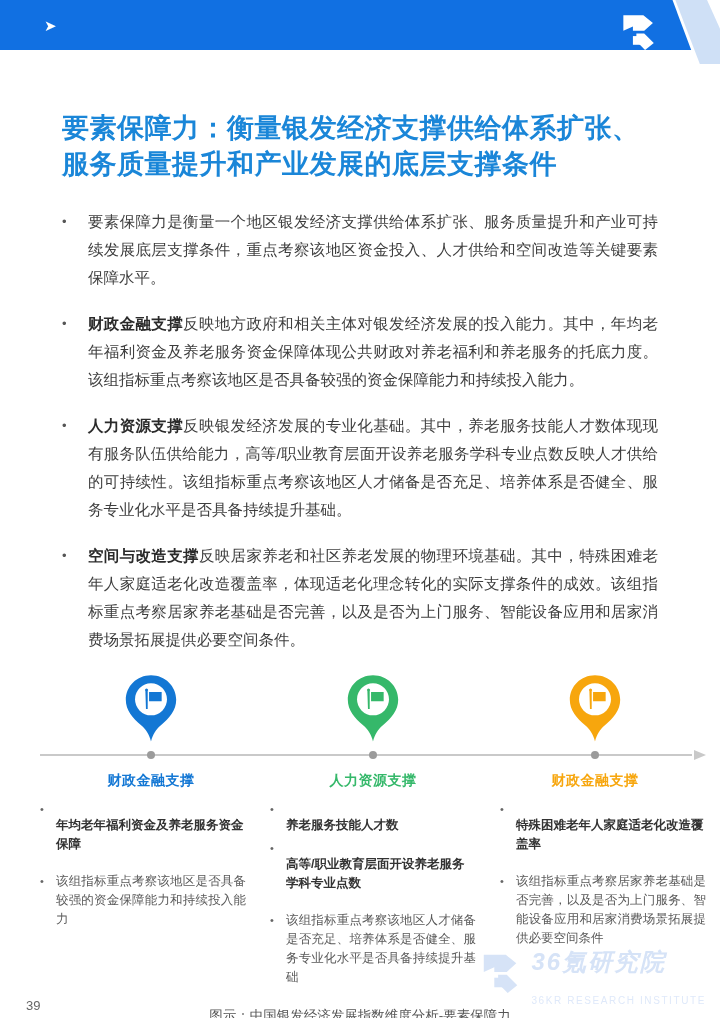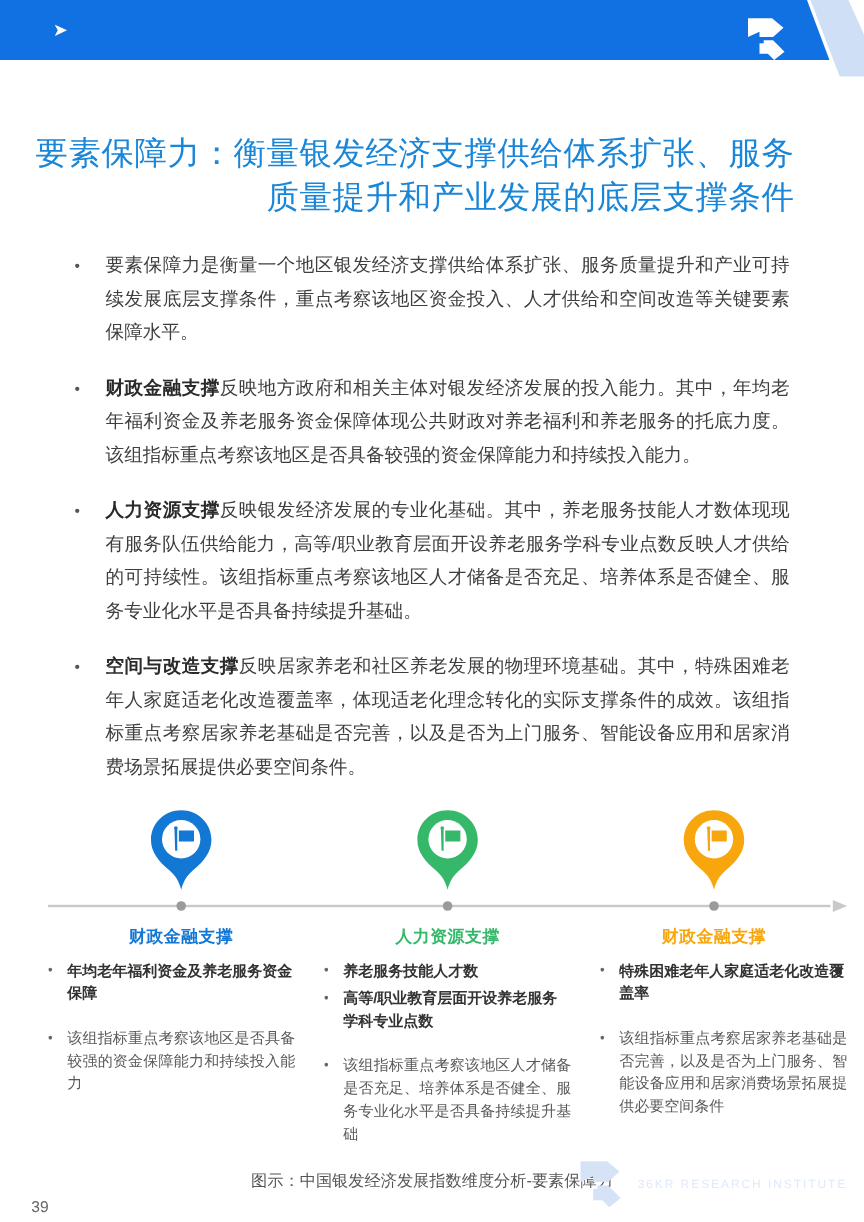--- a/index.html
+++ b/index.html
@@ -20,22 +20,22 @@
   }
   .header-inner{
     position:absolute;left:0;top:0;width:720px;height:50px;
     display:flex;align-items:center;padding-left:44px;box-sizing:border-box;color:#fff;
   }
   .header-chevron{font-size:15px;margin-right:16px;line-height:1;}
   .header-title{font-size:17px;font-weight:bold;letter-spacing:.5px;}
   .header-logo{position:absolute;top:10px;left:619px;width:40px;height:40px;}
   
   .page-title{
-    margin:44px 58px 0 28px;color:#1a86d8;font-weight:normal;
-    font-size:27px;line-height:36px;letter-spacing:.5px;text-align:right;
+    margin:44px 58px 0 62px;color:#1a86d8;font-weight:bold;
+    font-size:27px;line-height:36px;letter-spacing:.5px;
   }
   
   .bullets{margin:26px 62px 0 62px;}
   .bullet{display:flex;margin-bottom:18px;}
   .bullet-marker{width:26px;flex:none;color:#555;font-size:13px;line-height:28px;}
   .bullet-body{flex:1;font-size:15.5px;line-height:28px;color:#3e3e3e;text-align:justify;}
   .bullet-body b{color:#2a2a2a;}
   
   .diagram{margin:14px 14px 0 40px;position:relative;}
   .pins-row{display:grid;grid-template-columns:1fr 1fr 1fr;}
@@ -48,21 +48,21 @@
     border-left:12px solid #c9c9c9;border-top:5px solid transparent;border-bottom:5px solid transparent;
   }
   .dots-row{position:absolute;left:0;top:0;width:100%;display:grid;grid-template-columns:1fr 1fr 1fr;}
   .dot{width:8px;height:8px;border-radius:50%;background:#9b9b9b;margin:1px auto 0 auto;}
   .labels-row{display:grid;grid-template-columns:1fr 1fr 1fr;margin-top:12px;}
   .pin-label{text-align:center;font-size:14px;font-weight:bold;letter-spacing:.5px;}
   .cols-row{display:grid;grid-template-columns:1fr 1fr 1fr;column-gap:24px;margin-top:10px;}
   .mini-bullet{display:flex;margin-bottom:4px;}
   .mini-marker{width:16px;flex:none;font-size:11px;line-height:19px;color:#666;text-align:left;}
   .mini-text{flex:1;font-size:12.5px;line-height:19px;}
-  .mini-ind .mini-text{font-weight:bold;color:#333;}
+  .mini-ind .mini-text{font-weight:bold;color:#333;margin-top:16px;}
   .mini-note{margin-top:18px;}
   .mini-note .mini-text{color:#595959;text-align:justify;}
   
   .caption{margin-top:16px;text-align:center;font-size:13.5px;color:#555;}
   .page-number{position:absolute;left:26px;bottom:5px;font-size:13px;color:#666;}
   .footer-logo{position:absolute;right:14px;bottom:12px;display:flex;align-items:flex-start;}
   .footer-logo svg{width:44px;height:44px;margin-right:8px;}
   .footer-logo-text{display:flex;flex-direction:column;}
   .footer-logo-cn{font-size:24px;font-weight:bold;font-style:italic;color:#d6e3f7;letter-spacing:2px;line-height:1.1;}
   .footer-logo-en{font-size:10px;color:#dfe9fa;letter-spacing:1.6px;margin-top:20px;}
@@ -183,15 +183,16 @@
 <div class="caption">图示：中国银发经济发展指数维度分析-要素保障力</div>
 
 <div class="page-number">39</div>
 <div class="footer-logo">
   <svg viewBox="0 0 44 46">
     <path d="M4 24 L4 6 L27 6 L38 15 L28 24 L15 24 L15 19 L4 24 Z" fill="#d6e3f7"></path>
     <path d="M19 27 L28 27 L39 38 L29 46 L19 36 Z" fill="#d6e3f7"></path>
     <rect x="15" y="30" width="9" height="10" fill="#d6e3f7"></rect>
   </svg>
   <div class="footer-logo-text">
+    <span class="footer-logo-cn">36氪研究院</span>
     <span class="footer-logo-en">36KR RESEARCH INSTITUTE</span>
   </div>
 </div>
 
 </body></html>

